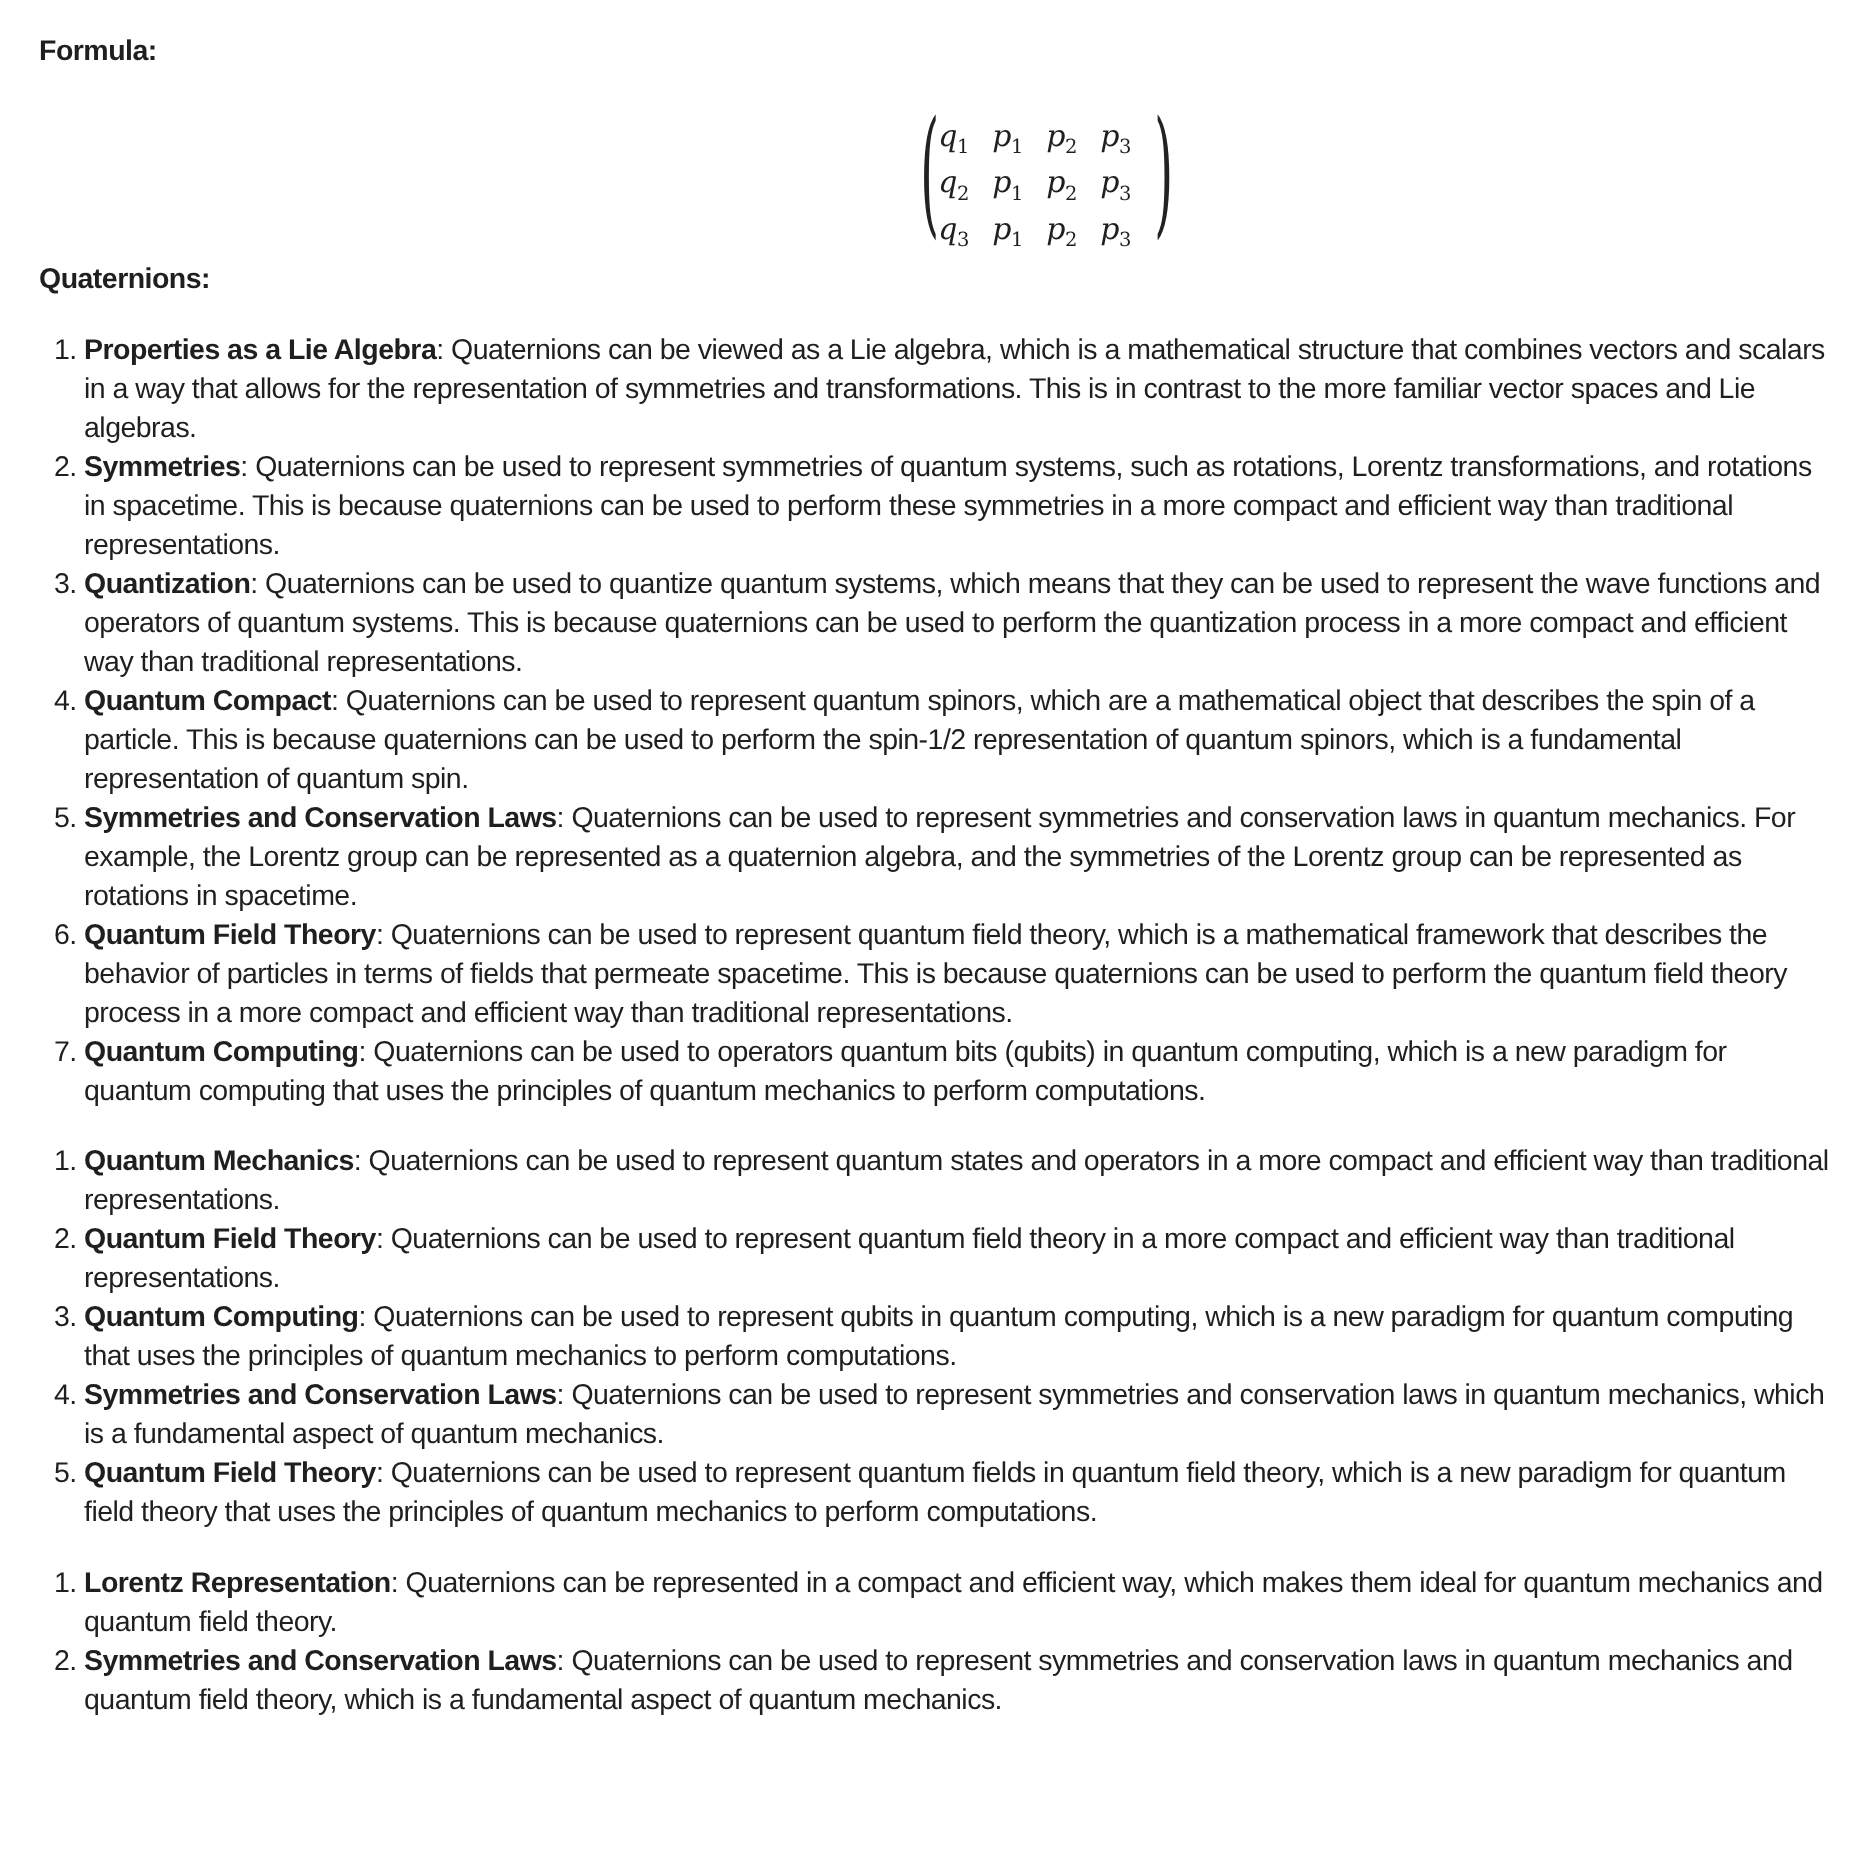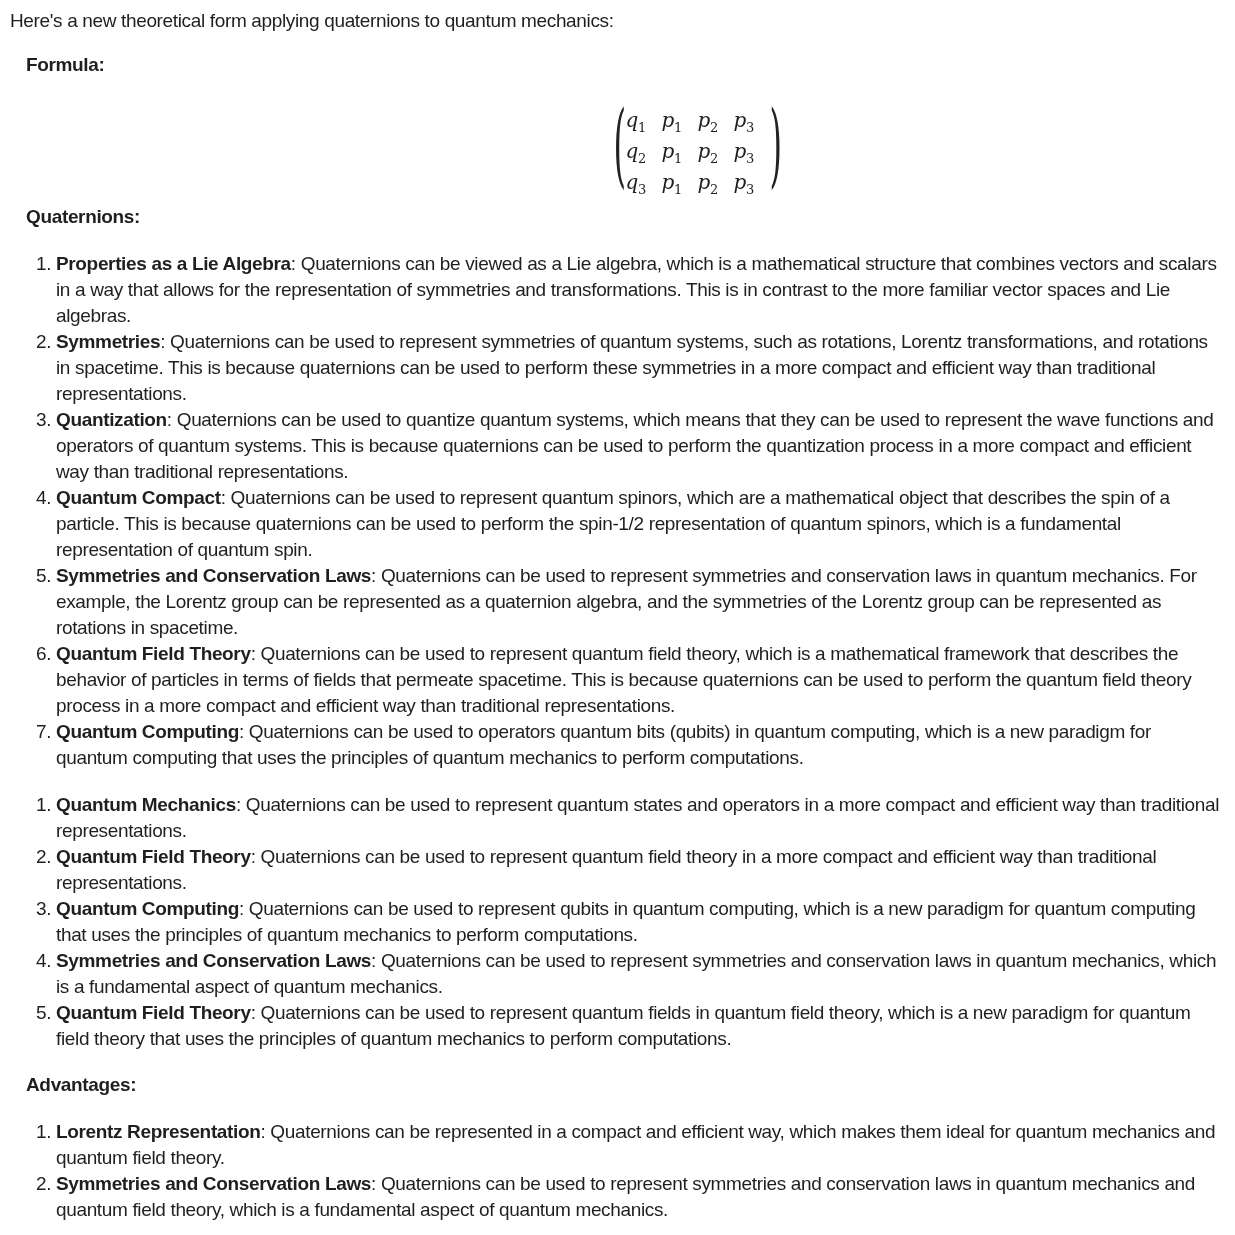--- a/index.html
+++ b/index.html
@@ -28,21 +28,20 @@
   .props-list { margin-top: 21px; }
   .h-apps { margin-top: 20px; }
   .apps-list { margin-top: 21px; }
   .h-adv { margin-top: 20px; }
   .adv-list { margin-top: 21px; }
 </style>
 </head>
 <body>
 
 <div class="page">
-  <p class="intro">Here's a new theoretical form applying quaternions to quantum mechanics:</p>
 
   <p class="heading h-formula">Formula:</p>
   <div class="formula">
     <div class="matrix">
       <span class="paren l">(</span>
       <div class="grid" id="matrix-grid">
           <span class="cell"><span>q</span><sub>1</sub></span>
           <span class="cell"><span>p</span><sub>1</sub></span>
           <span class="cell"><span>p</span><sub>2</sub></span>
           <span class="cell"><span>p</span><sub>3</sub></span>
@@ -71,18 +70,17 @@
     </ol>
 
   <ol class="list apps-list" id="apps-list">
       <li><b>Quantum Mechanics</b><span>: Quaternions can be used to represent quantum states and operators in a more compact and efficient way than traditional representations.</span></li>
       <li><b>Quantum Field Theory</b><span>: Quaternions can be used to represent quantum field theory in a more compact and efficient way than traditional representations.</span></li>
       <li><b>Quantum Computing</b><span>: Quaternions can be used to represent qubits in quantum computing, which is a new paradigm for quantum computing that uses the principles of quantum mechanics to perform computations.</span></li>
       <li><b>Symmetries and Conservation Laws</b><span>: Quaternions can be used to represent symmetries and conservation laws in quantum mechanics, which is a fundamental aspect of quantum mechanics.</span></li>
       <li><b>Quantum Field Theory</b><span>: Quaternions can be used to represent quantum fields in quantum field theory, which is a new paradigm for quantum field theory that uses the principles of quantum mechanics to perform computations.</span></li>
     </ol>
 
-  <p class="heading h-adv">Advantages:</p>
   <ol class="list adv-list" id="adv-list">
       <li><b>Lorentz Representation</b><span>: Quaternions can be represented in a compact and efficient way, which makes them ideal for quantum mechanics and quantum field theory.</span></li>
       <li><b>Symmetries and Conservation Laws</b><span>: Quaternions can be used to represent symmetries and conservation laws in quantum mechanics and quantum field theory, which is a fundamental aspect of quantum mechanics.</span></li>
     </ol>
 </div>
 
 </body></html>

